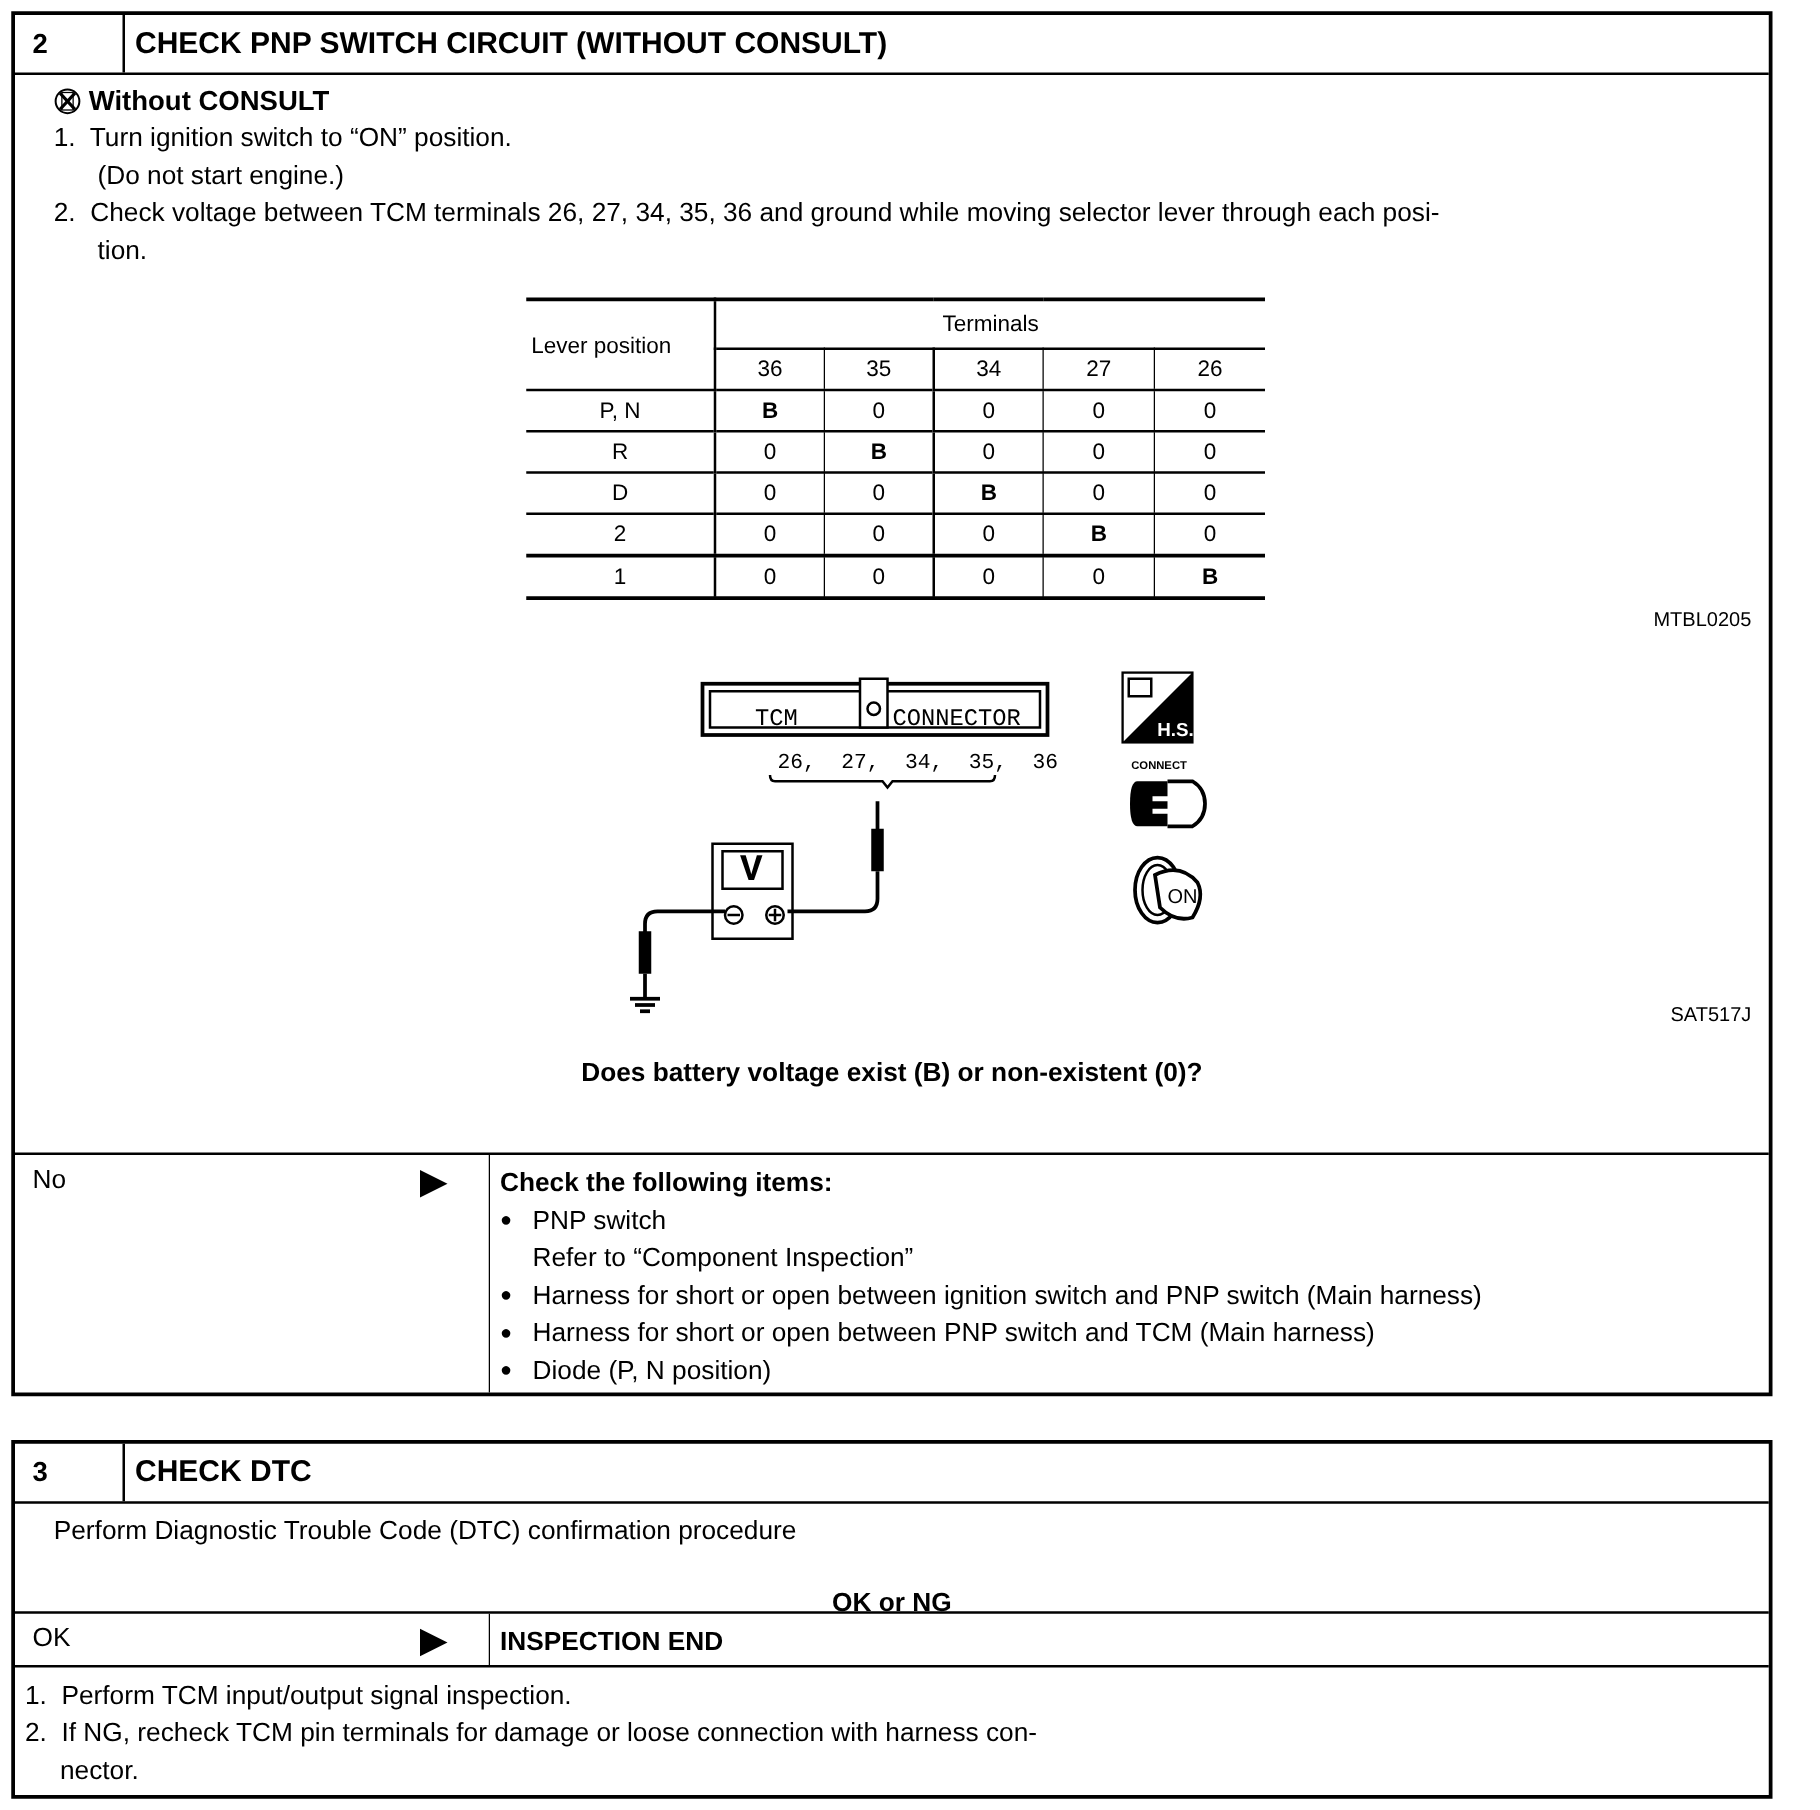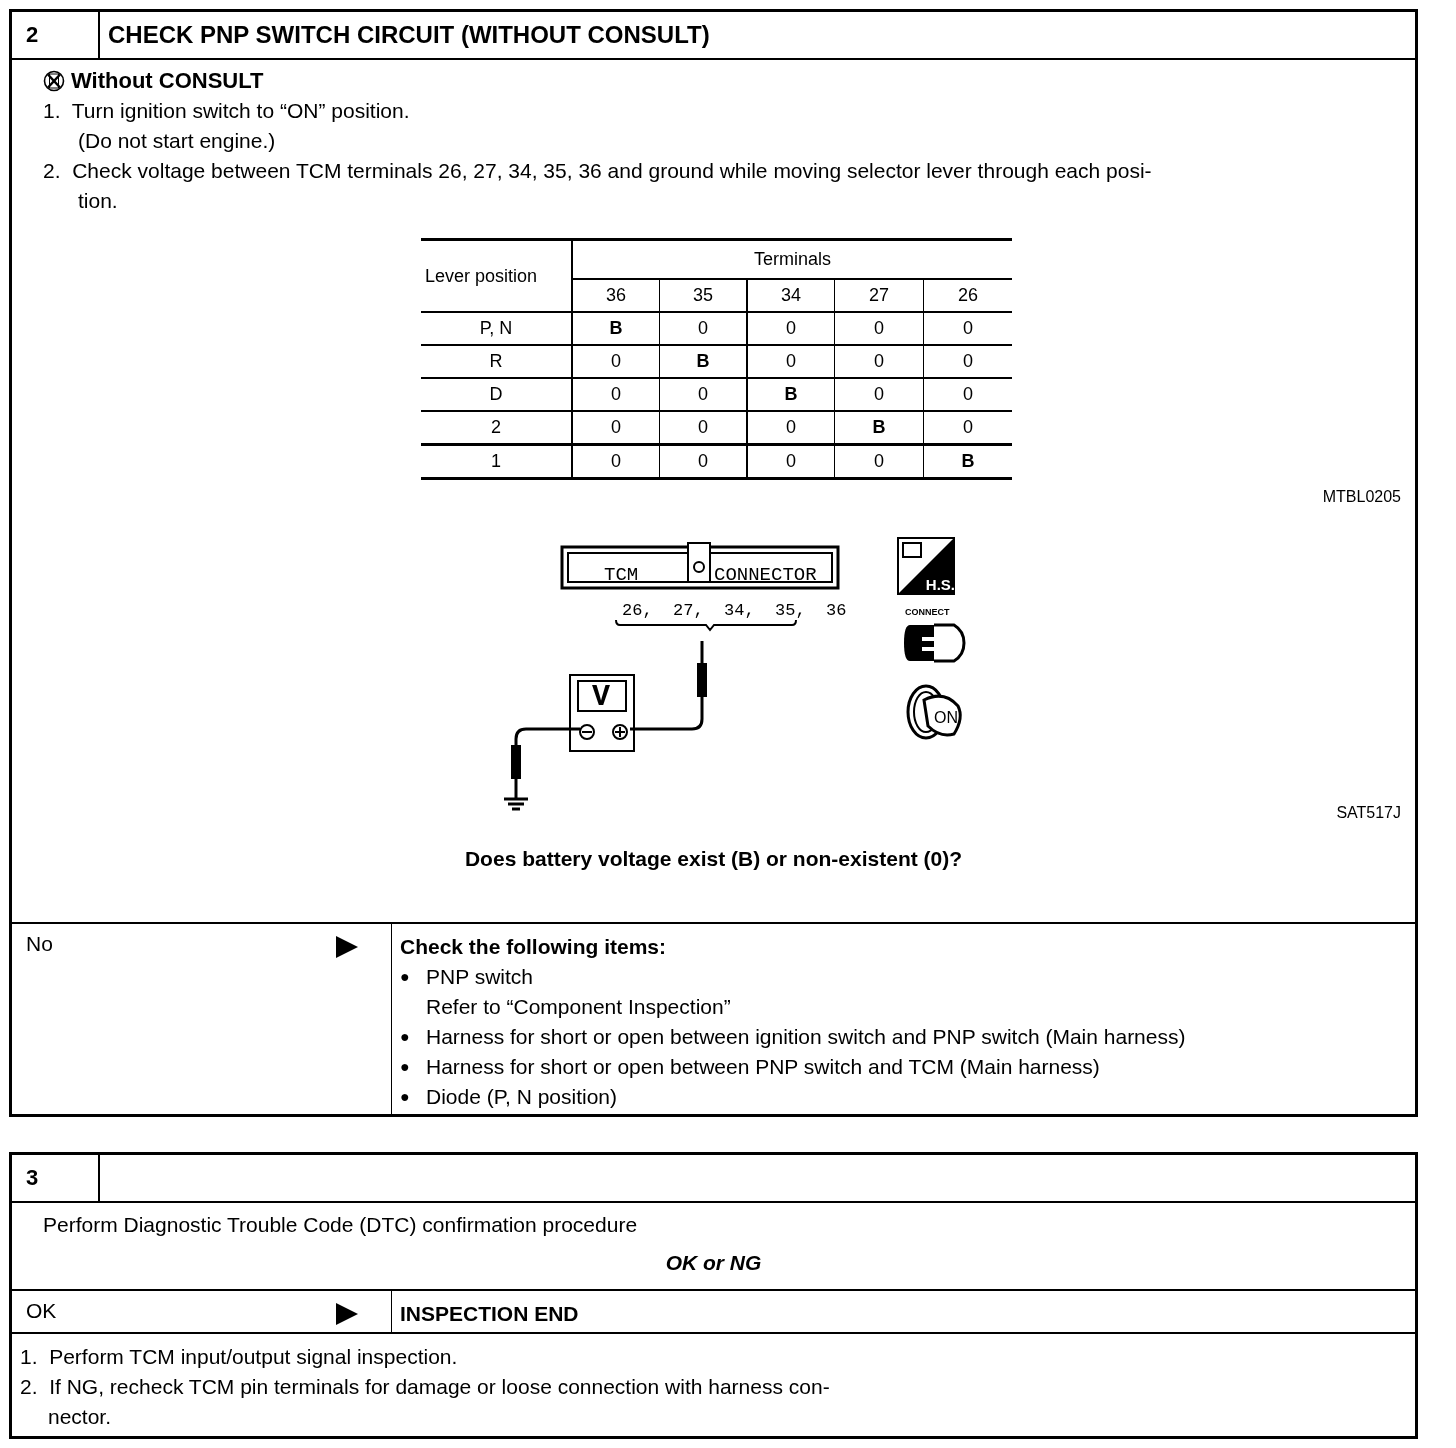--- a/index.html
+++ b/index.html
@@ -187,23 +187,24 @@
           <span class="dot">●</span>
           <span>Diode (P, N position)</span>
         </div>
     </div>
   </div>
 </div>
 
 <div class="box" id="box3">
   <div class="hdr" style="height:46px;">
     <div class="num">3</div>
+    <div class="title">CHECK DTC</div>
   </div>
   <div class="body-text" style="top:55px;">Perform Diagnostic Trouble Code (DTC) confirmation procedure</div>
-  <div class="question" style="top:96px;font-style:italic;">OK or NG</div>
+  <div class="question" style="top:116px;">OK or NG</div>
 
   <div class="row" style="top:134px;height:42px;">
     <div class="lcol">
       <span>OK</span>
       <div class="arrow"></div>
     </div>
     <div class="rcol bold">INSPECTION END</div>
   </div>
 
   <div class="row" style="top:177px;bottom:0;">

